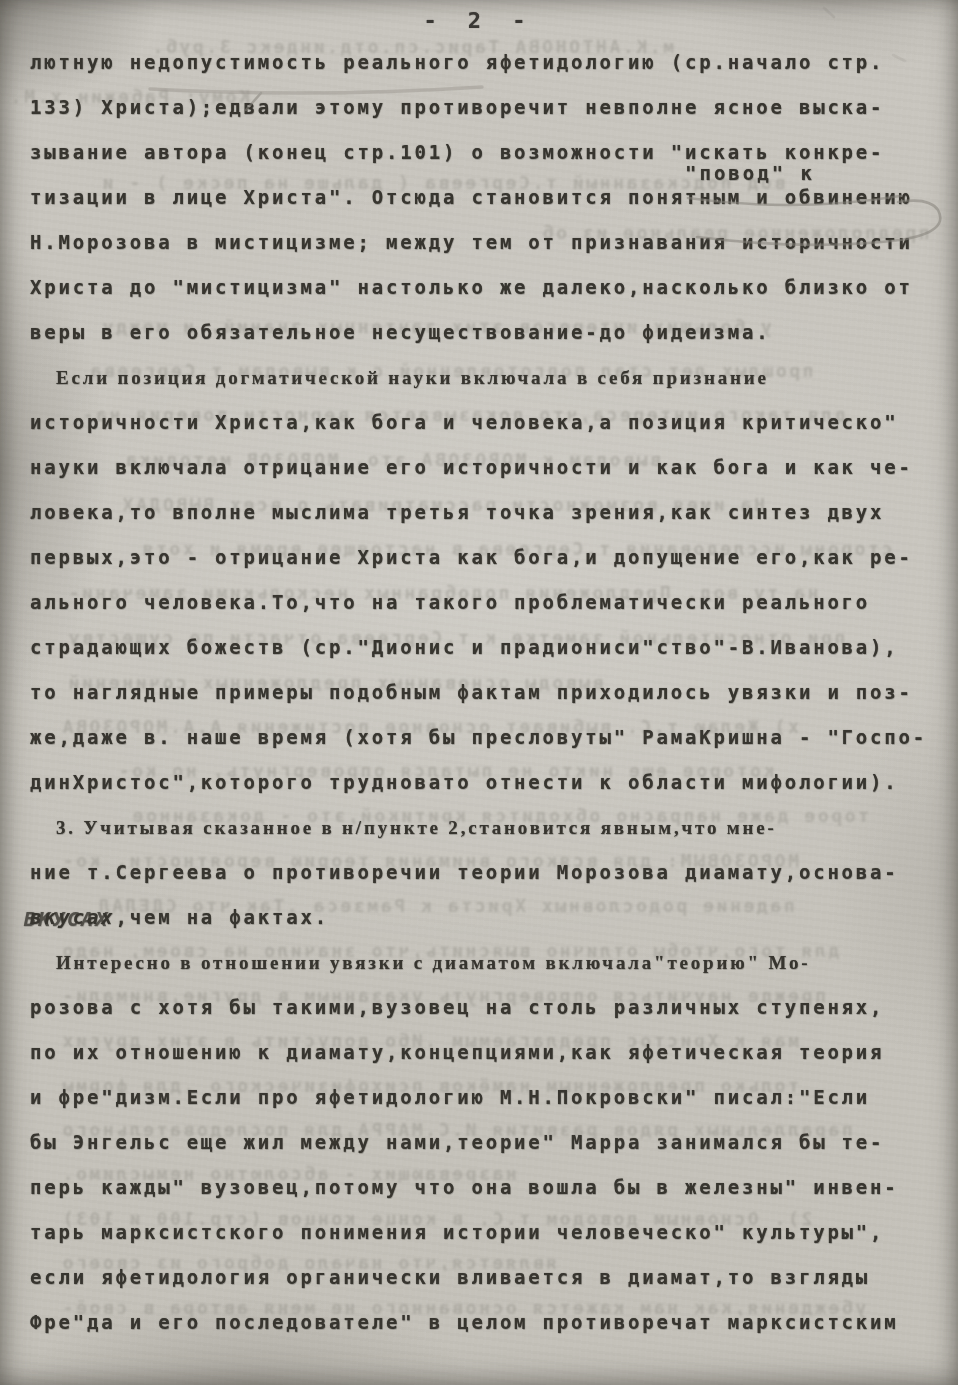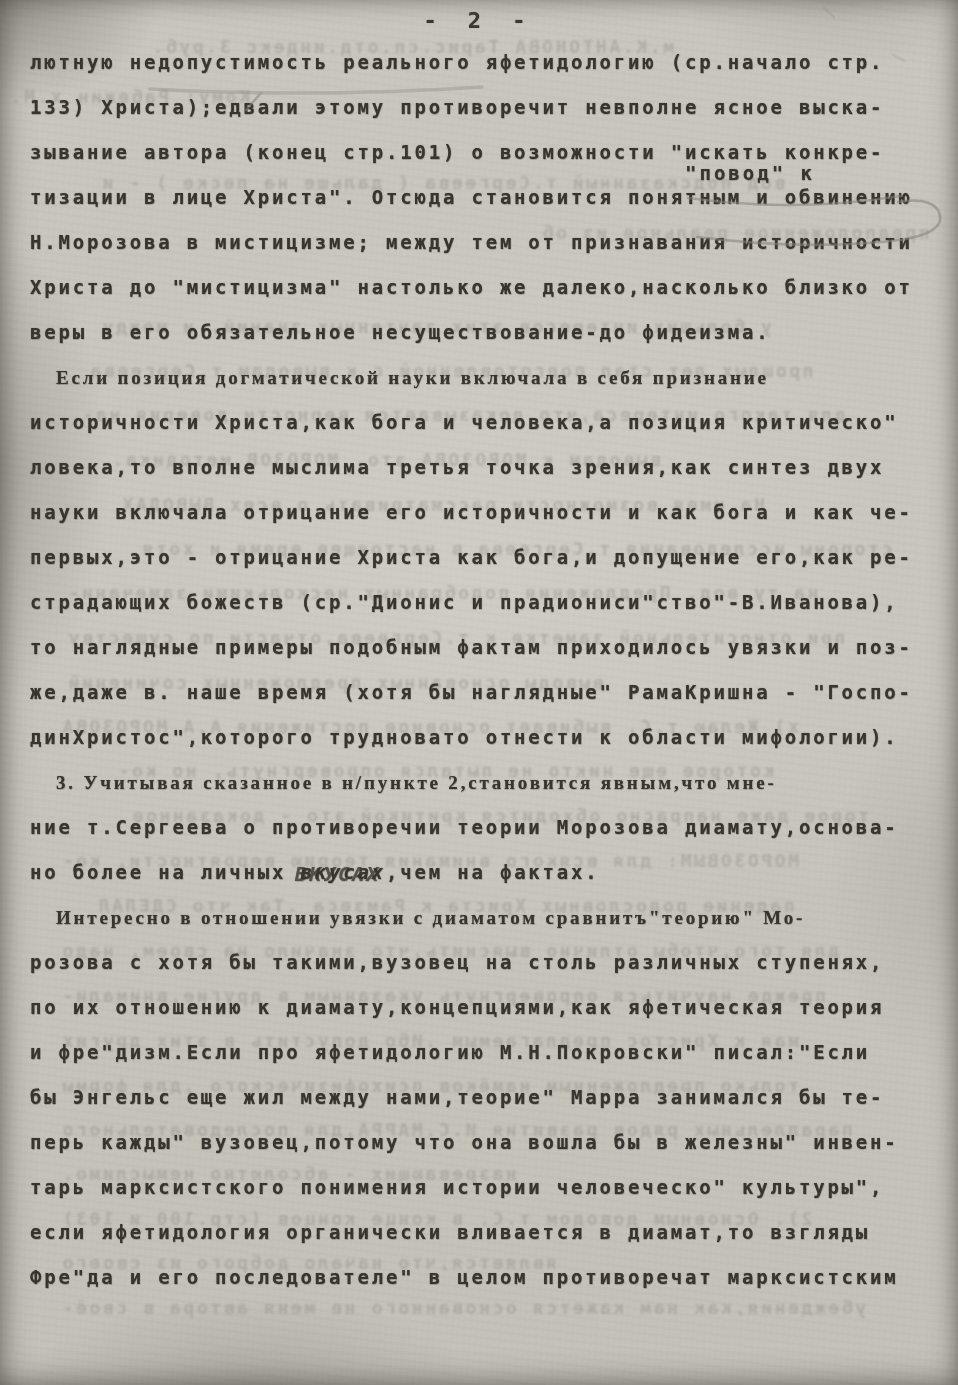--- a/index.html
+++ b/index.html
@@ -119,35 +119,36 @@
         <div class="tline">133) Христа);едвали этому противоречит невполне ясное выска-</div>
         <div class="tline">зывание автора (конец стр.101) о возможности "искать конкре-<span class="insert">"повод" к</span></div>
         <div class="tline">тизации в лице Христа". Отсюда становится понятным и обвинению</div>
         <div class="tline">Н.Морозова в мистицизме; между тем от признавания историчности</div>
         <div class="tline">Христа до "мистицизма" настолько же далеко,насколько близко от</div>
         <div class="tline">веры в его обязательное несуществование-до фидеизма.</div>
       </div>
       <div class="para indent">
         <div class="tline">Если позиция догматической науки включала в себя признание</div>
         <div class="tline">историчности Христа,как бога и человека,а позиция критическо"</div>
+        <div class="tline">науки включала отрицание его историчности и как бога и как че-</div>
         <div class="tline">ловека,то вполне мыслима третья точка зрения,как синтез двух</div>
-        <div class="tline">науки включала отрицание его историчности и как бога и как че-</div>
         <div class="tline">первых,это - отрицание Христа как бога,и допущение его,как ре-</div>
+        <div class="tline">ального человека.То,что на такого проблематически реального</div>
         <div class="tline">страдающих божеств (ср."Дионис и прадиониси"ство"-В.Иванова),</div>
         <div class="tline">то наглядные примеры подобным фактам приходилось увязки и поз-</div>
-        <div class="tline">же,даже в. наше время (хотя бы наглядные" РамаКришна - "Госпо-</div>
+        <div class="tline">же,даже в. наше время (хотя бы пресловуты" РамаКришна - "Госпо-</div>
         <div class="tline">динХристос",которого трудновато отнести к области мифологии).</div>
       </div>
       <div class="para indent">
         <div class="tline">3. Учитывая сказанное в н/пункте 2,становится явным,что мне-</div>
         <div class="tline">ние т.Сергеева о противоречии теории Морозова диамату,основа-</div>
-        <div class="tline"><span>но более на личных </span><span class="overstrike"><span class="os-under">ВКУСАХ</span><span class="os-top">вкусах</span></span><span>,чем на фактах.</span></div>
+        <div class="tline"><span class="overstrike"><span class="os-under">ВКУСАХ</span><span class="os-top">вкусах</span></span><span>,чем на фактах.</span></div>
       </div>
       <div class="para indent">
-        <div class="tline">Интересно в отношении увязки с диаматом сравнитъ"теорию" Мо-</div>
+        <div class="tline">Интересно в отношении увязки с диаматом включала"теорию" Мо-</div>
         <div class="tline">розова с хотя бы такими,вузовец на столь различных ступенях,</div>
         <div class="tline">по их отношению к диамату,концепциями,как яфетическая теория</div>
         <div class="tline">и фре"дизм.Если про яфетидологию М.Н.Покровски" писал:"Если</div>
         <div class="tline">бы Энгельс еще жил между нами,теорие" Марра занимался бы те-</div>
         <div class="tline">перь кажды" вузовец,потому что она вошла бы в железны" инвен-</div>
         <div class="tline">тарь марксистского понимения истории человеческо" культуры",</div>
         <div class="tline">если яфетидология органически вливается в диамат,то взгляды</div>
         <div class="tline">Фре"да и его последователе" в целом противоречат марксистским</div>
       </div>
     </div>

